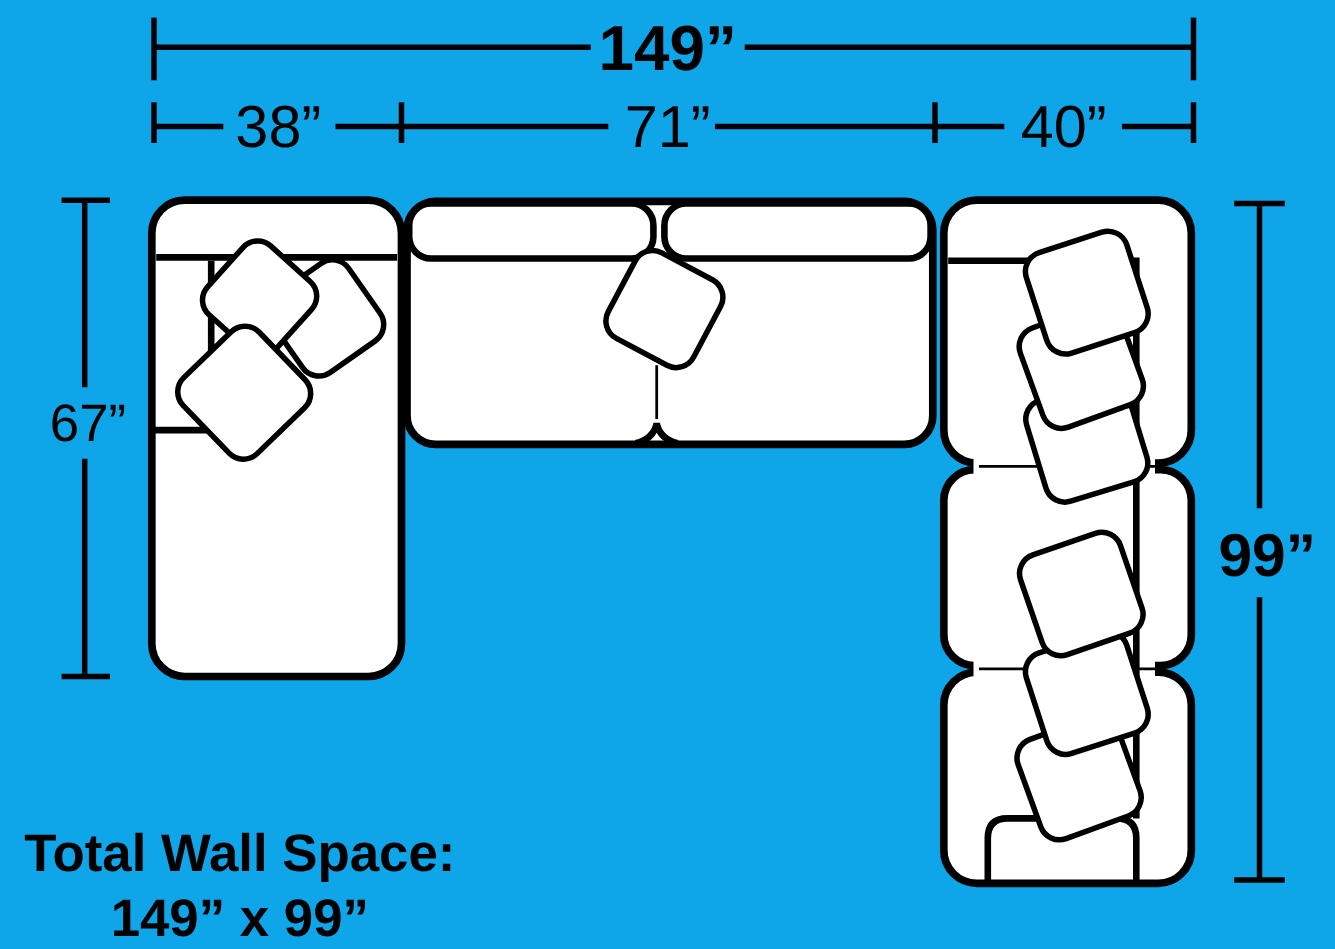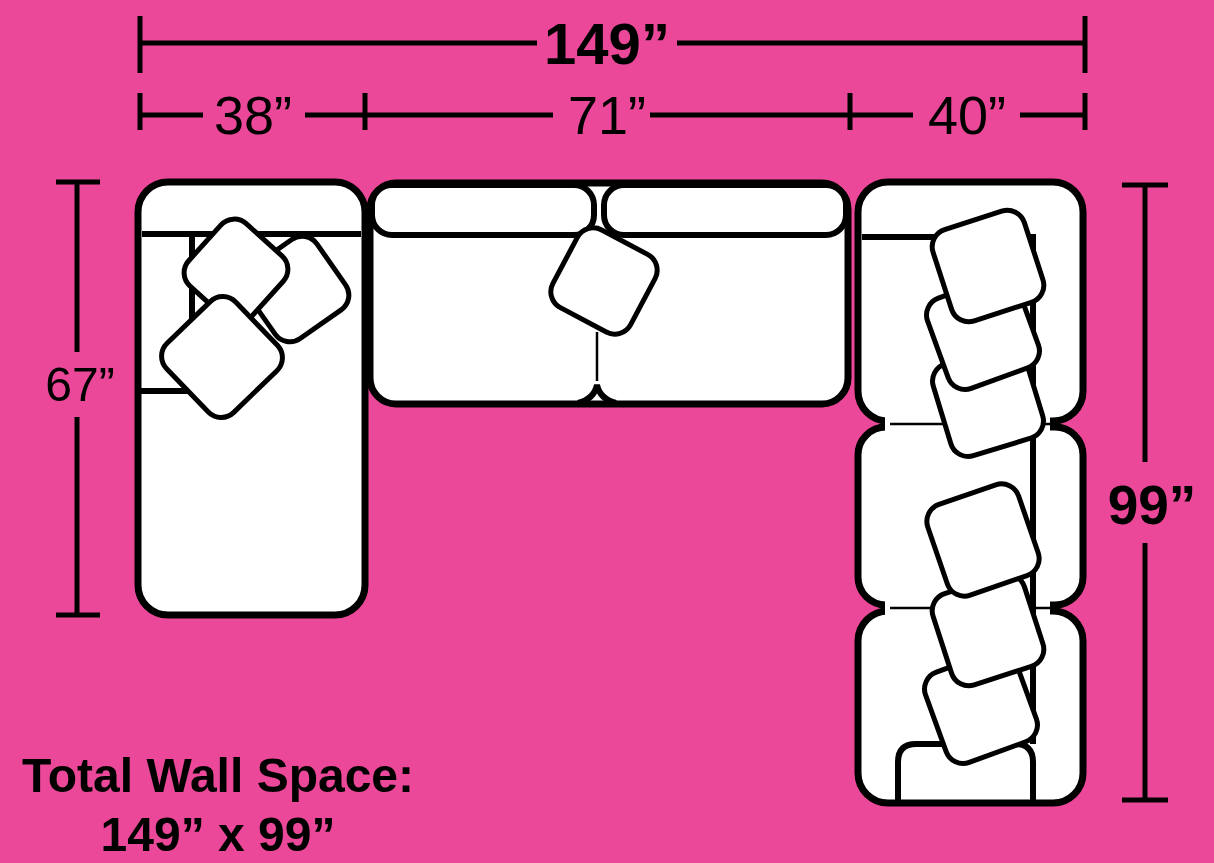--- a/index.html
+++ b/index.html
@@ -1,16 +1,16 @@
 <!DOCTYPE html>
 <html><head>
 <meta charset="utf-8">
 <style>
   html,body{margin:0;padding:0;background:#ffffff;}
-  .stage{width:1214px;height:863px;position:relative;background:#ec4899;overflow:hidden;
+  .stage{width:1214px;height:863px;position:relative;background:#0ea5e9;overflow:hidden;
          font-family:"Liberation Sans",sans-serif;}
   svg{display:block;}
   text{fill:#000000;font-family:"Liberation Sans",sans-serif;}
   .dim-num{font-size:54px;font-weight:400;}
   .dim-num-big{font-size:58px;font-weight:700;}
   .dim-left{font-size:48px;font-weight:400;}
   .dim-right{font-size:55px;font-weight:700;}
   .caption{font-size:48px;font-weight:700;}
 </style>
 </head>

